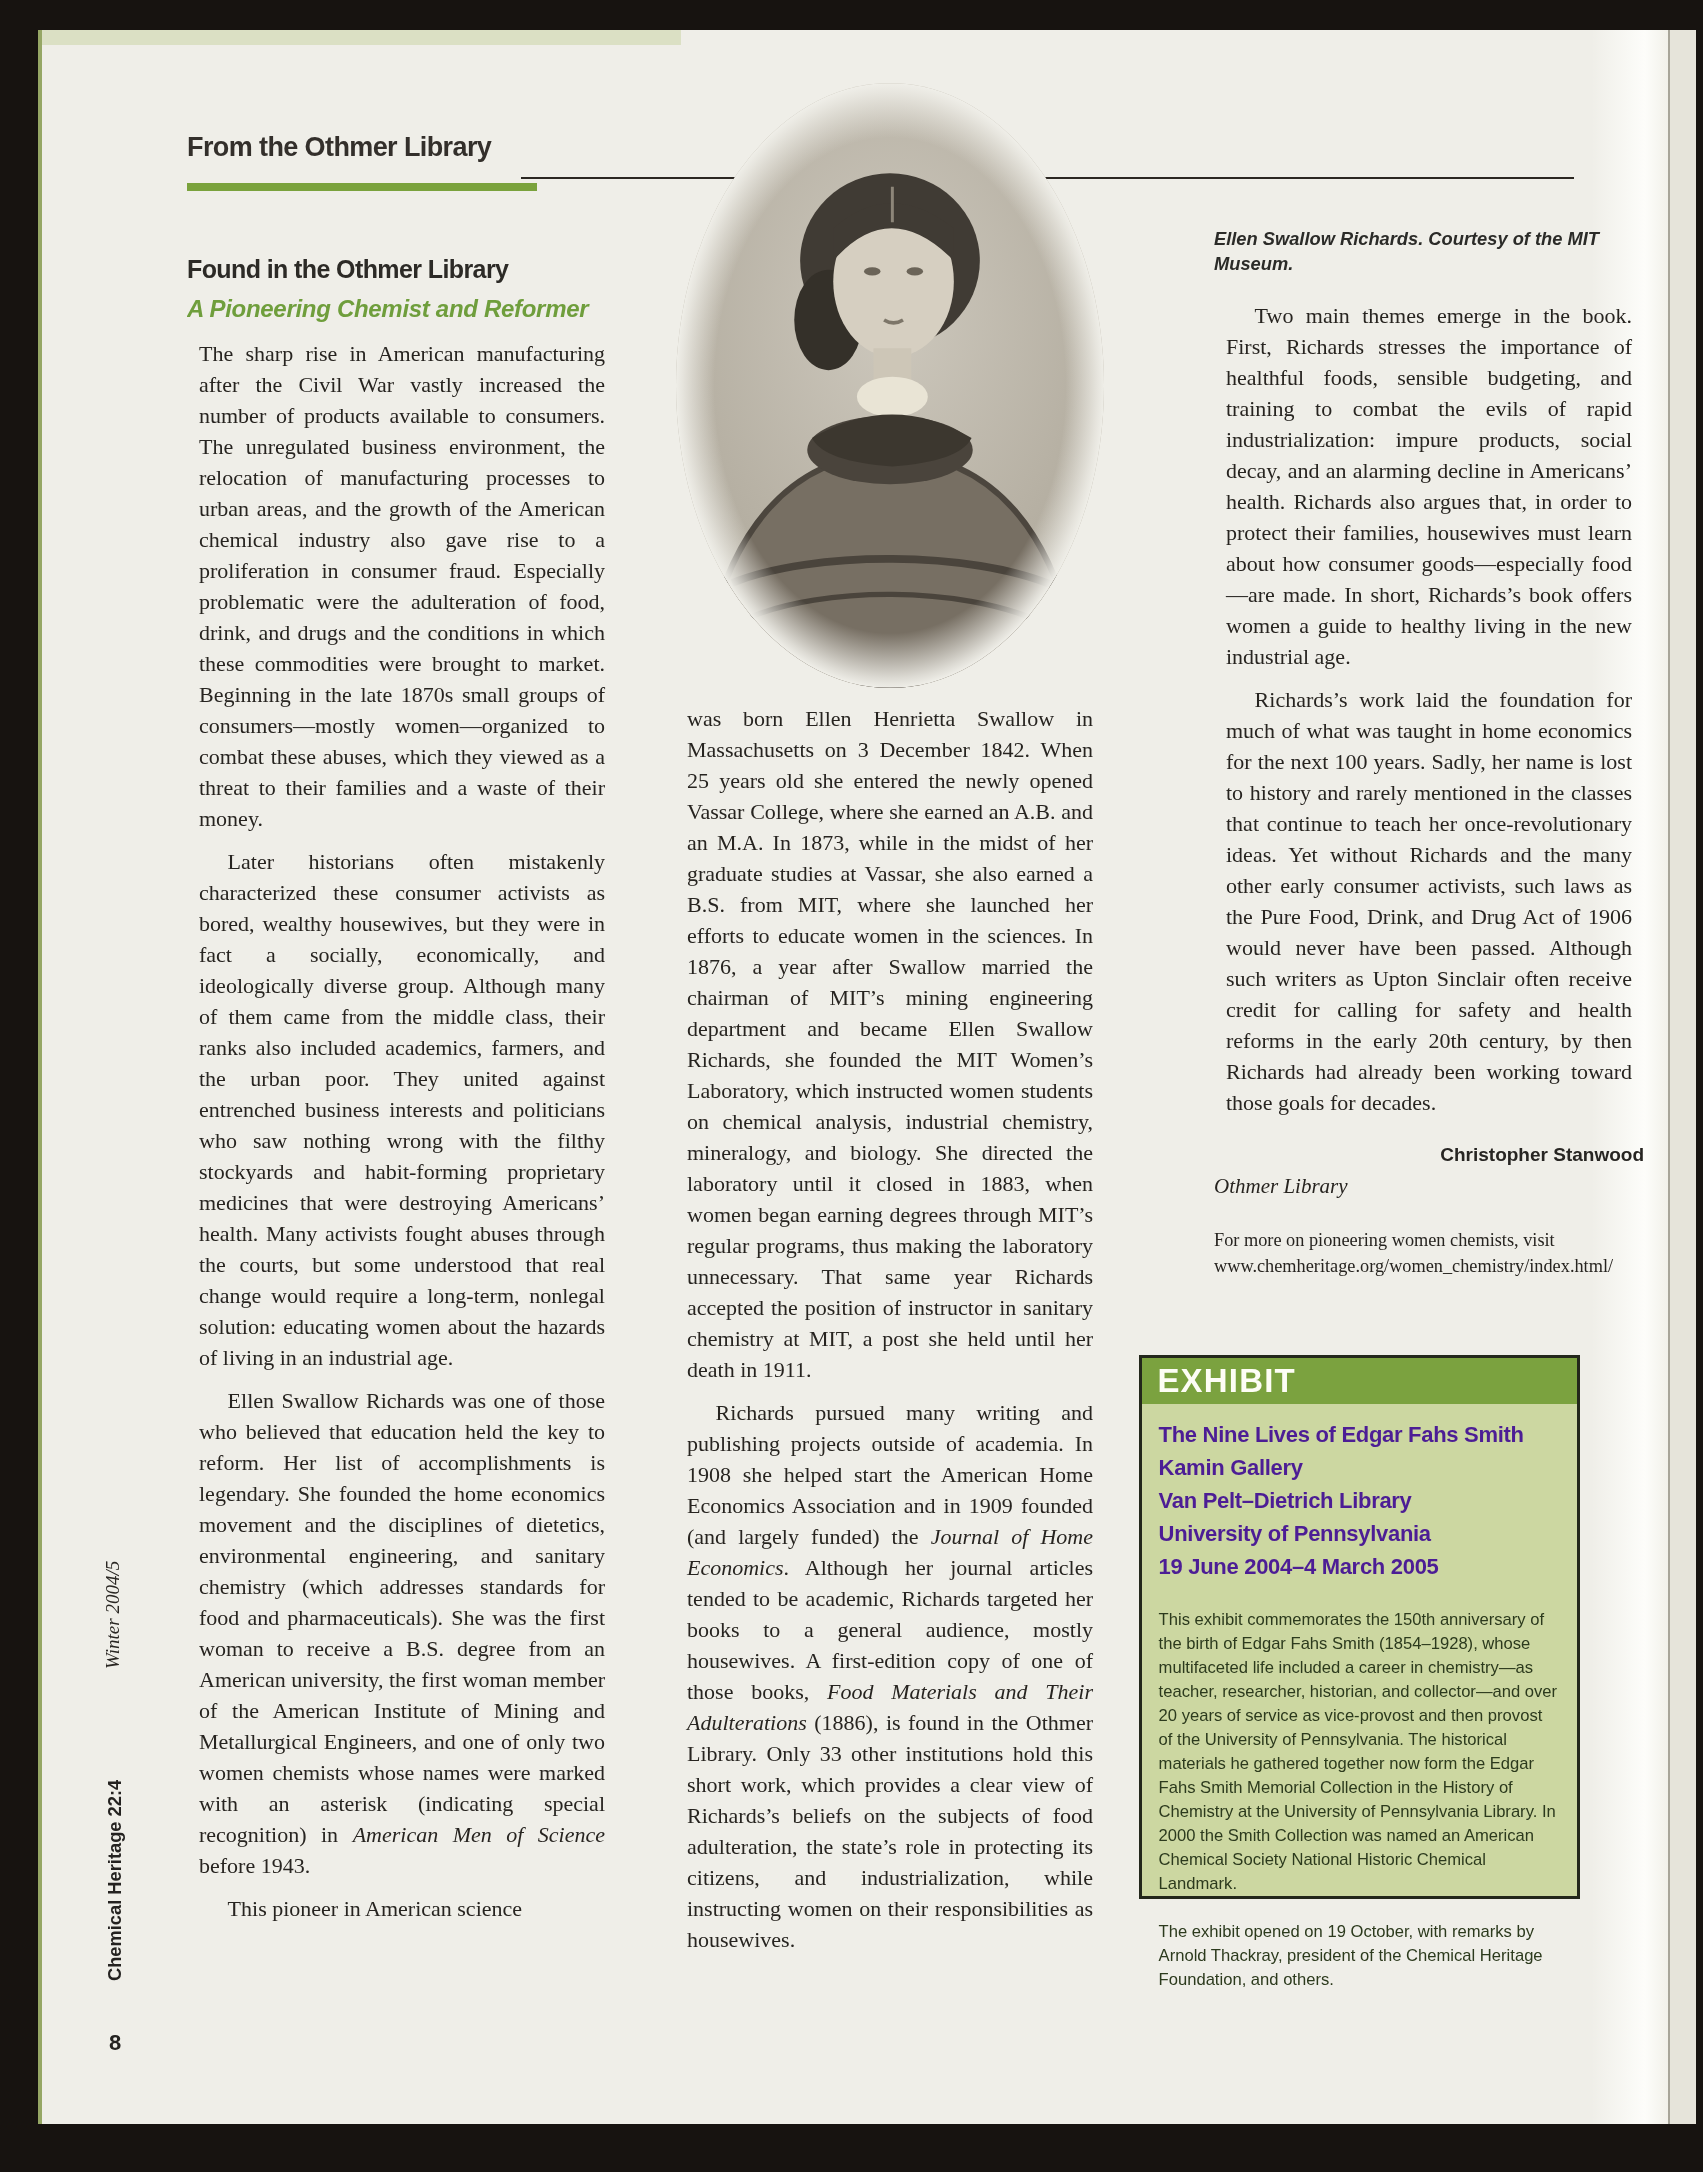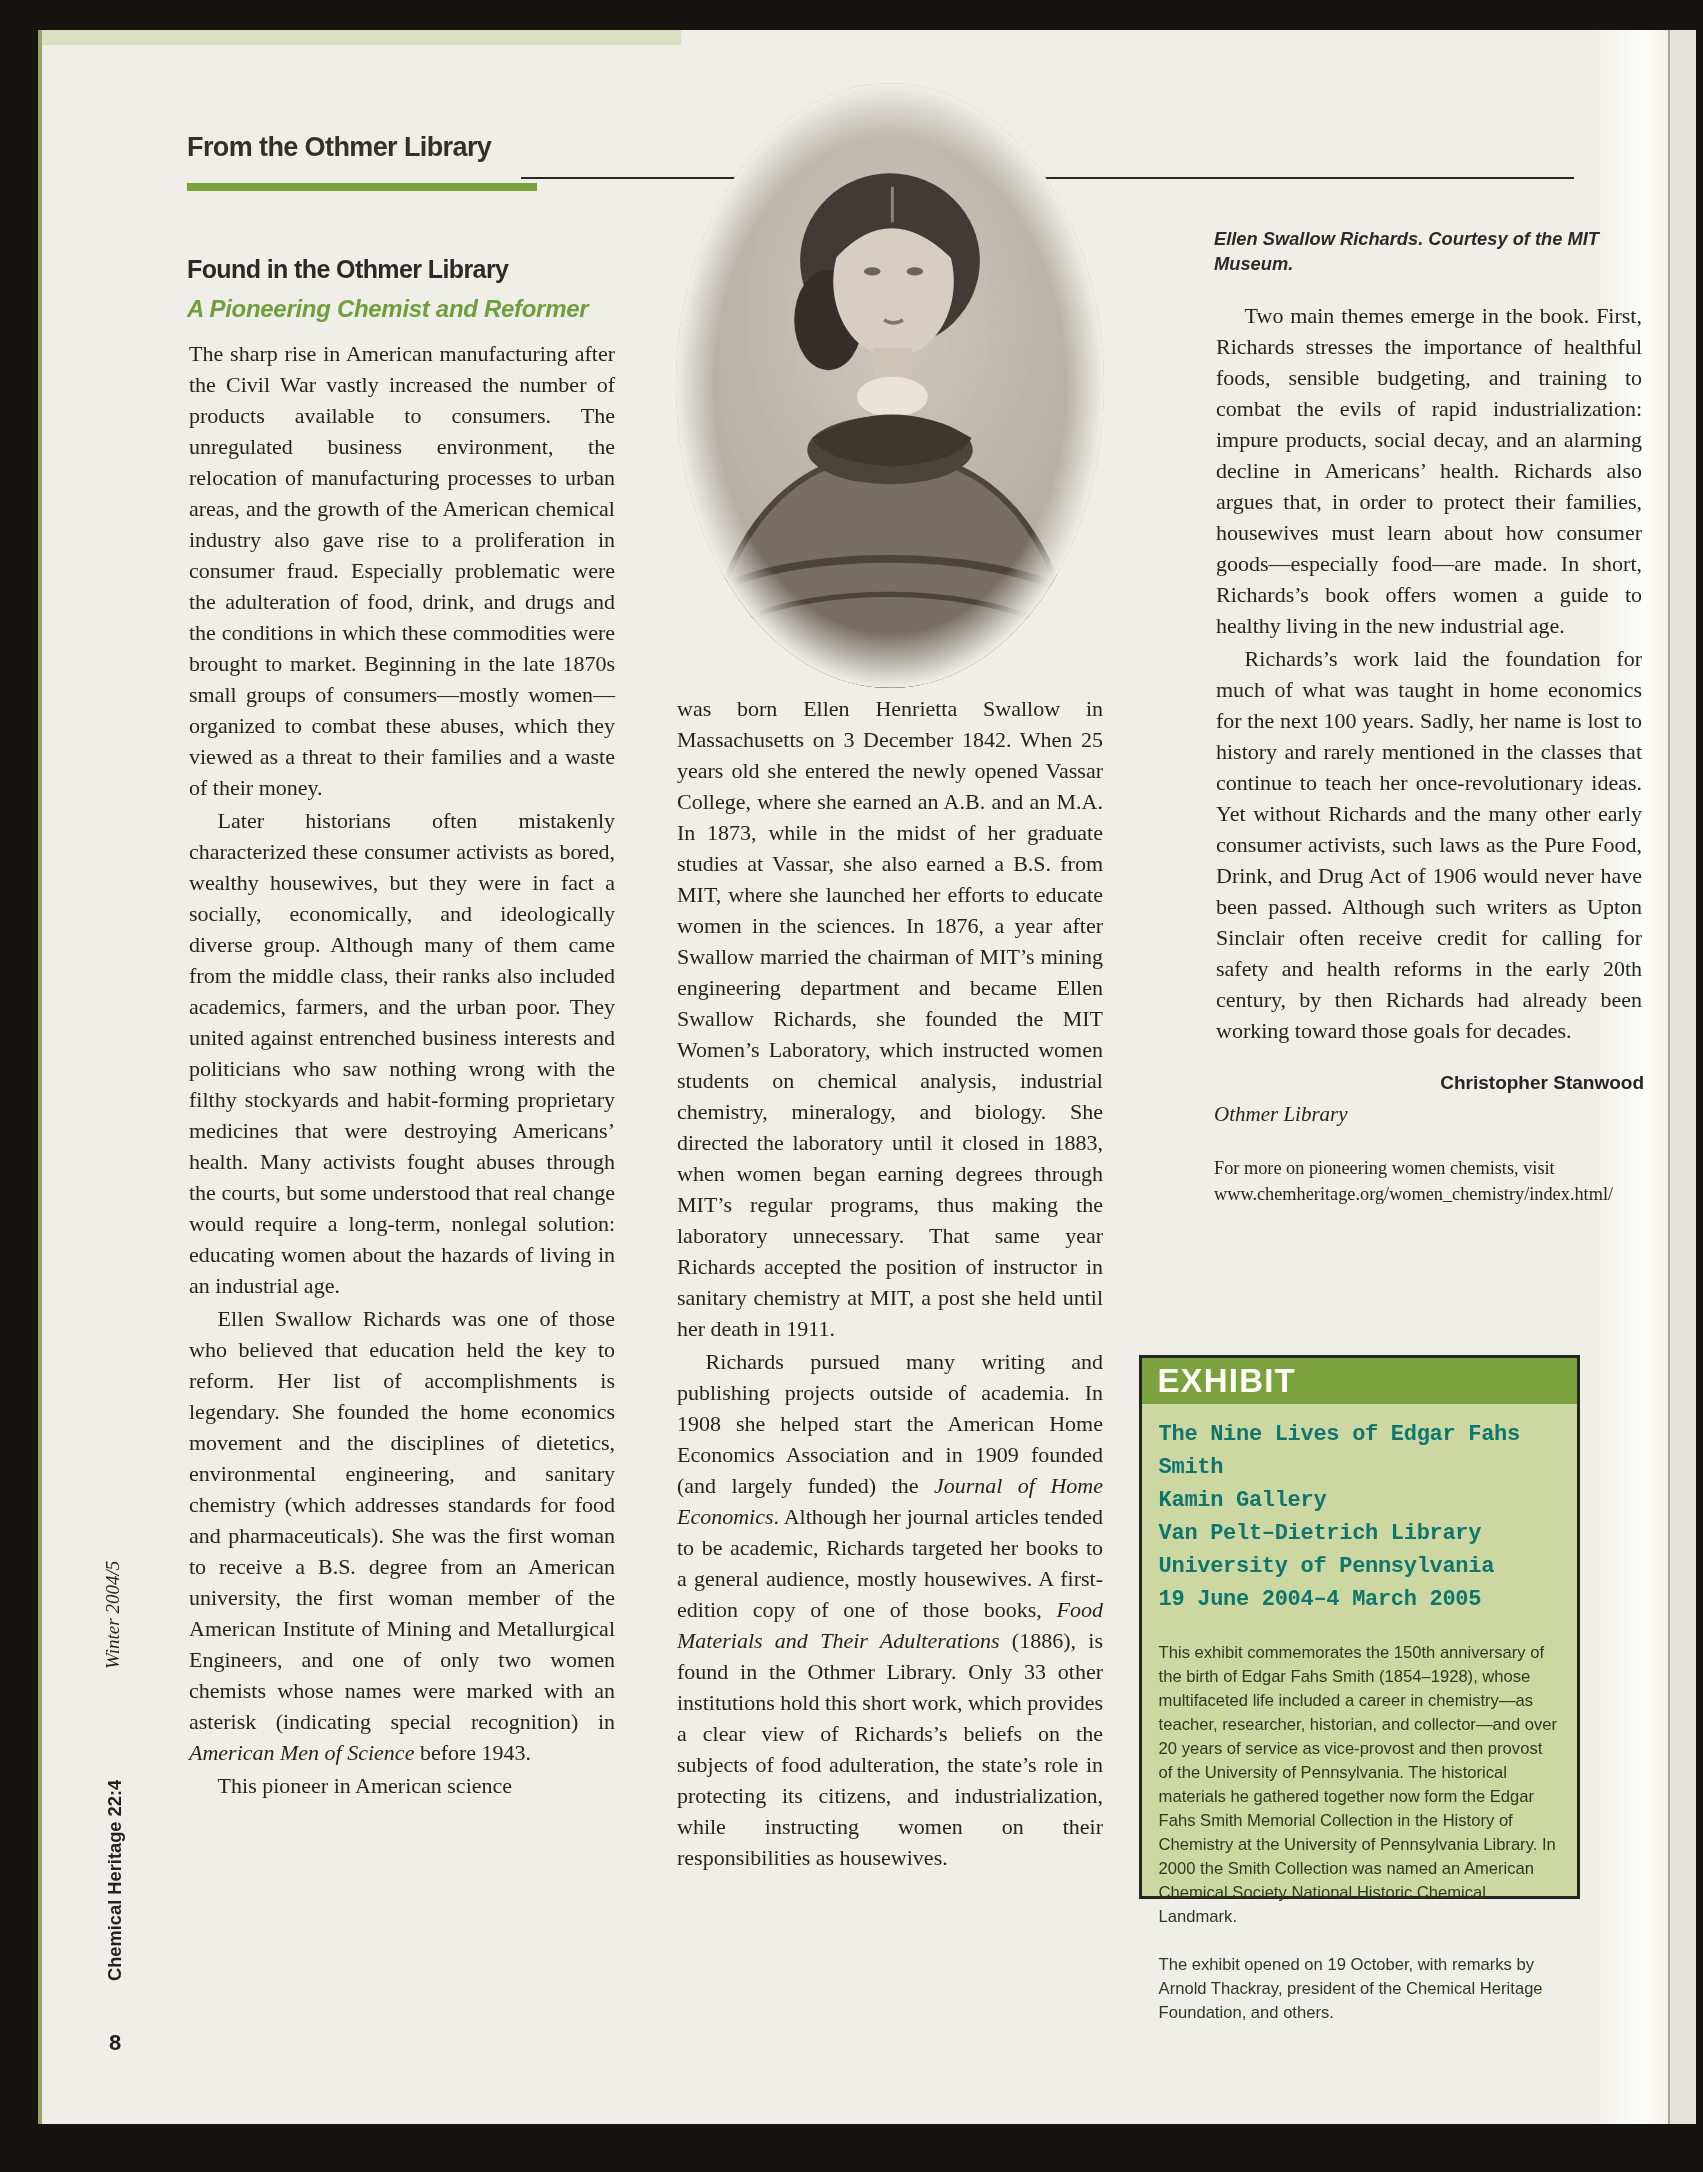--- a/index.html
+++ b/index.html
@@ -23,36 +23,36 @@
   
   .col{position:absolute;width:430px;font-family:"Liberation Serif",serif;font-size:22px;
        line-height:31px;color:#272420;text-align:justify;}
   .col1{left:187px;top:254px;height:1828px;overflow:hidden;}
   .col2{left:675px;top:691px;height:1396px;overflow:hidden;}
   .col3{left:1214px;top:226px;}
   .article-heading{font-family:"Liberation Sans",sans-serif;font-size:25px;font-weight:bold;
        color:#2c2a26;letter-spacing:-0.6px;margin:0 0 8.3px 0;text-align:left;}
   .article-subheading{font-family:"Liberation Sans",sans-serif;font-size:24px;font-weight:bold;
        font-style:italic;color:#6f9e3c;letter-spacing:-0.3px;margin:0 0 14px 0;text-align:left;}
-  .para{margin:2px;}
+  .para{margin:12px;}
   .para.ind{text-indent:1.3em;}
   .it{font-style:italic;}
   .caption{font-family:"Liberation Sans",sans-serif;font-size:18.3px;line-height:25px;
        font-weight:bold;font-style:italic;color:#2b2b28;text-align:left;margin:0 0 24px 0;}
   .byline-name{margin:21px 0 0 0;font-family:"Liberation Sans",sans-serif;font-size:19px;
        font-weight:bold;color:#272522;text-align:right;}
   .byline-org{margin:1.2px 0 0 0;font-style:italic;font-size:21px;text-align:left;}
   .note{margin:25px 0 0 0;font-size:18.3px;line-height:26px;text-align:left;}
   
   .exhibit{position:absolute;left:1139px;top:1355px;width:441px;height:544px;
        border:3px solid #23271b;box-sizing:border-box;background:#ccd7a1;}
   .exhibit-header{height:46px;background:#7ba23f;display:flex;align-items:center;padding-left:15.4px;}
   .exhibit-label{font-size:33px;font-weight:bold;color:#fdfdf5;letter-spacing:1.2px;}
   .exhibit-titles{padding:14px 16.6px 0 16.6px;}
-  .exhibit-titles .line{font-size:22px;line-height:33px;font-weight:bold;color:#0f766e;letter-spacing:-0.3px;font-family:Liberation Mono, monospace;}
+  .exhibit-titles .line{font-size:22px;line-height:33px;font-weight:bold;color:#4c1d95;letter-spacing:-0.3px;}
   .exhibit-body{padding:25px 16.6px 0 16.6px;font-size:16.6px;line-height:24px;color:#2c3a1d;}
   .exhibit-body .para{margin:0 0 24px 0;text-align:left;}
   
   .sb{position:absolute;white-space:nowrap;transform:rotate(-90deg);transform-origin:left top;}
   .sb-issue{left:102px;top:1669px;font-family:"Liberation Serif",serif;font-style:italic;
        font-size:19px;color:#2a2723;}
   .sb-journal{left:104px;top:1981px;font-size:18.3px;font-weight:bold;color:#242220;}
   .page-num{position:absolute;left:109px;top:2030px;font-size:22px;font-weight:bold;color:#242220;}
 </style>
 </head>

